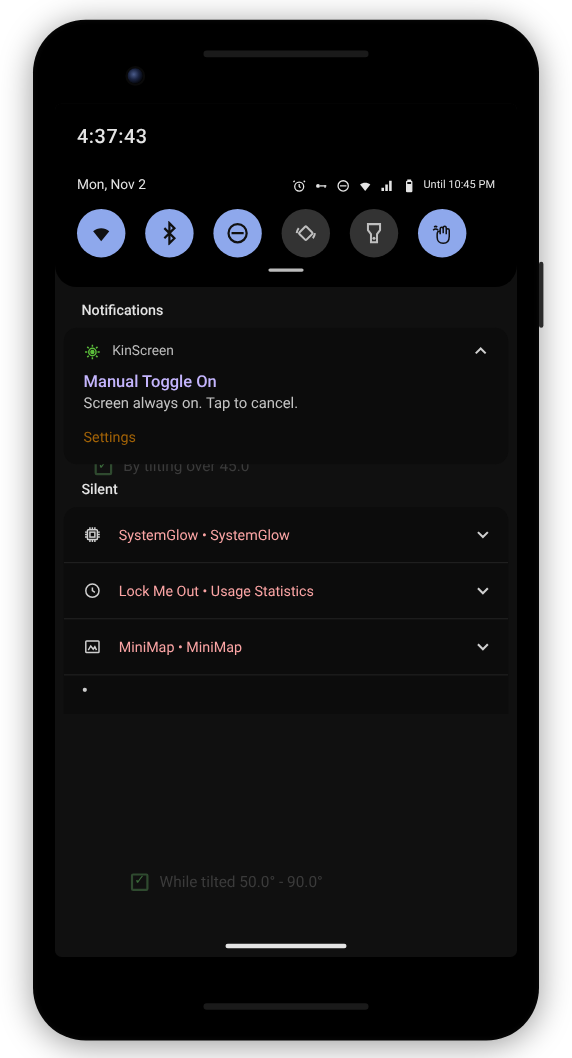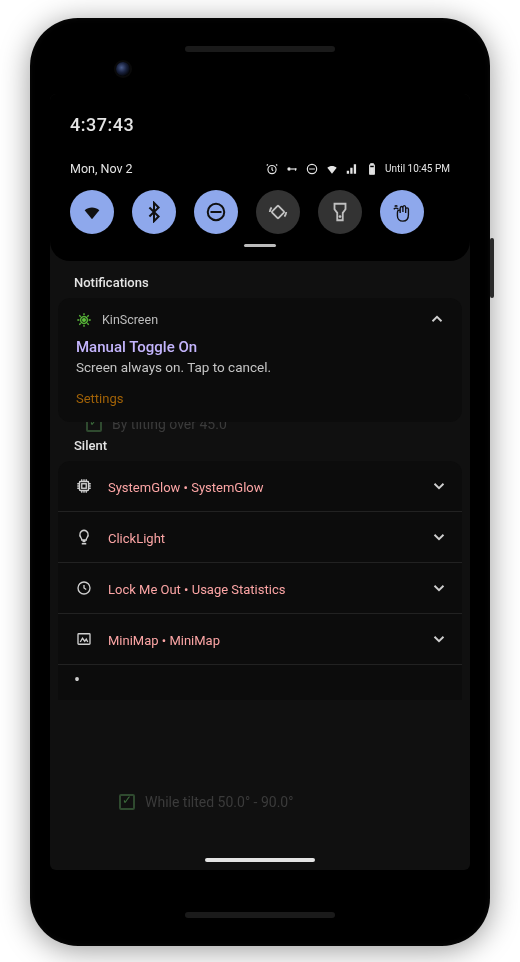--- a/index.html
+++ b/index.html
@@ -295,33 +295,20 @@
             <span>SystemGlow • SystemGlow</span>
             <span class="expand chev">
                 <svg viewBox="0 0 24 24" width="18" height="18" fill="none" stroke="#cfcfcf" stroke-width="2.5">
                   <path d="M6 9l6 6 6-6"></path>
                 </svg>
               </span>
           </div>
           <div class="sitem">
             <span class="icon-slot">
                 <svg viewBox="0 0 24 24" fill="none" stroke="currentColor" stroke-width="1.8">
-                  <path d="M9 21h6M10 18h4M12 3a6 6 0 0 0-4 10c.7.7 1 1.5 1 3h6c0-1.5.3-2.3 1-3a6 6 0 0 0-4-10z"></path>
-                </svg>
-              </span>
-            <span>ClickLight</span>
-            <span class="expand chev">
-                <svg viewBox="0 0 24 24" width="18" height="18" fill="none" stroke="#cfcfcf" stroke-width="2.5">
-                  <path d="M6 9l6 6 6-6"></path>
-                </svg>
-              </span>
-          </div>
-          <div class="sitem">
-            <span class="icon-slot">
-                <svg viewBox="0 0 24 24" fill="none" stroke="currentColor" stroke-width="1.8">
                   <circle cx="12" cy="12" r="8"></circle>
                   <path d="M12 8v4l3 2"></path>
                 </svg>
               </span>
             <span>Lock Me Out • Usage Statistics</span>
             <span class="expand chev">
                 <svg viewBox="0 0 24 24" width="18" height="18" fill="none" stroke="#cfcfcf" stroke-width="2.5">
                   <path d="M6 9l6 6 6-6"></path>
                 </svg>
               </span>

